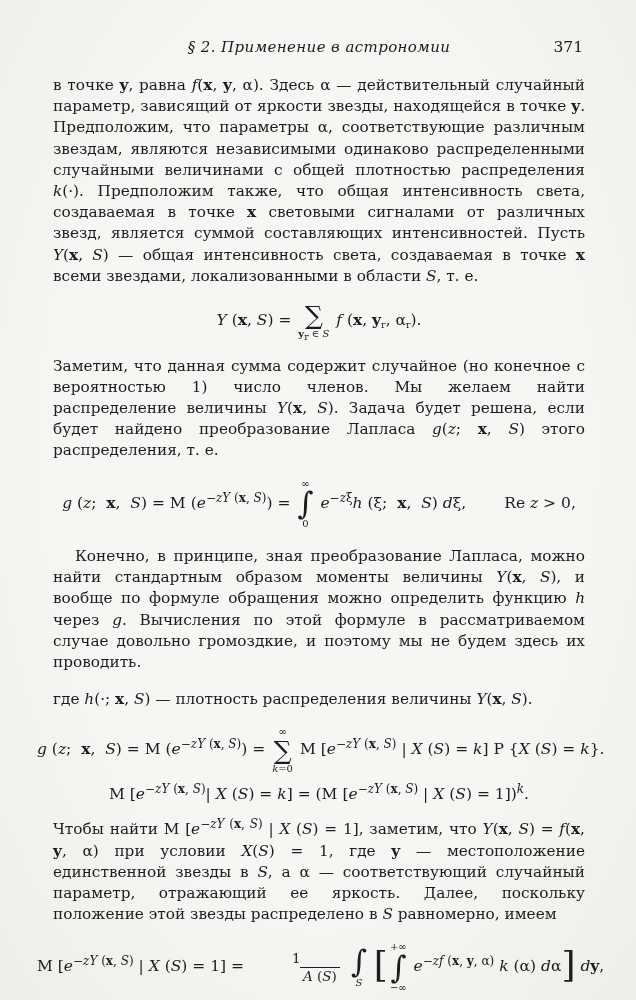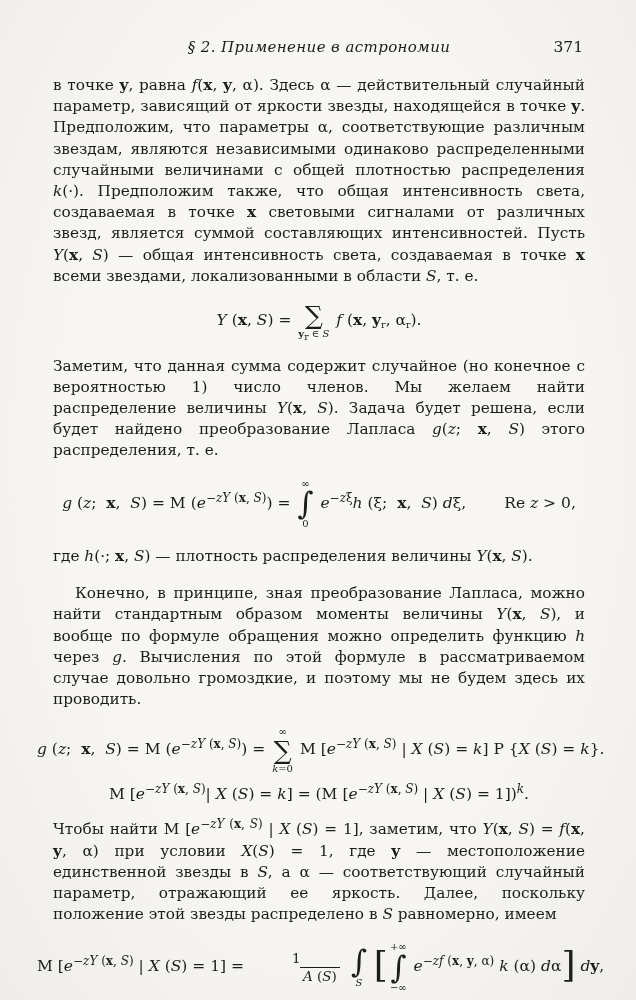--- a/index.html
+++ b/index.html
@@ -99,22 +99,22 @@
         </span> <i>f</i> (<b>x</b>, <b>y</b><sub>r</sub>, α<sub>r</sub>).</div>
 
     <p class="para">Заметим, что данная сумма содержит случайное (но конечное с вероятностью 1) число членов. Мы желаем найти распределение величины <i>Y</i>(<b>x</b>, <i>S</i>). Задача будет решена, если будет найдено преобразование Лапласа <i>g</i>(<i>z</i>; <b>x</b>, <i>S</i>) этого распределения, т. е.</p>
 
     <div class="formula"><i>g</i> (<i>z</i>;&nbsp; <b>x</b>,&nbsp; <i>S</i>) = M (<i>e</i><sup>−<i>zY</i> (<b>x</b>, <i>S</i>)</sup>) = <span class="bigop">
           <span class="over">∞</span>
           <span class="op intop">∫</span>
           <span class="under">0</span>
         </span> <i>e</i><sup>−<i>z</i>ξ</sup><i>h</i> (ξ;&nbsp; <b>x</b>,&nbsp; <i>S</i>) <i>d</i>ξ,<span class="gap"></span>Re <i>z</i> &gt; 0,</div>
 
+    <p class="para indent">Конечно, в принципе, зная преобразование Лапласа, можно найти стандартным образом моменты величины <i>Y</i>(<b>x</b>, <i>S</i>), и вообще по формуле обращения можно определить функцию <i>h</i> через <i>g</i>. Вычисления по этой формуле в рассматриваемом случае довольно громоздкие, и поэтому мы не будем здесь их проводить.</p>
     <p class="para">где <i>h</i>(·; <b>x</b>, <i>S</i>) — плотность распределения величины <i>Y</i>(<b>x</b>, <i>S</i>).</p>
-    <p class="para indent">Конечно, в принципе, зная преобразование Лапласа, можно найти стандартным образом моменты величины <i>Y</i>(<b>x</b>, <i>S</i>), и вообще по формуле обращения можно определить функцию <i>h</i> через <i>g</i>. Вычисления по этой формуле в рассматриваемом случае довольно громоздкие, и поэтому мы не будем здесь их проводить.</p>
 
     <div class="formula"><i>g</i> (<i>z</i>;&nbsp; <b>x</b>,&nbsp; <i>S</i>) = M (<i>e</i><sup>−<i>zY</i> (<b>x</b>, <i>S</i>)</sup>) = <span class="bigop">
           <span class="over">∞</span>
           <span class="op">∑</span>
           <span class="under"><i>k</i>=0</span>
         </span> M [<i>e</i><sup>−<i>zY</i> (<b>x</b>, <i>S</i>)</sup> | <i>X</i> (<i>S</i>) = <i>k</i>] P {<i>X</i> (<i>S</i>) = <i>k</i>}.</div>
 
 
     <div class="formula">M [<i>e</i><sup>−<i>zY</i> (<b>x</b>, <i>S</i>)</sup>| <i>X</i> (<i>S</i>) = <i>k</i>] = (M [<i>e</i><sup>−<i>zY</i> (<b>x</b>, <i>S</i>)</sup> | <i>X</i> (<i>S</i>) = 1])<sup><i>k</i></sup>.</div>
 

